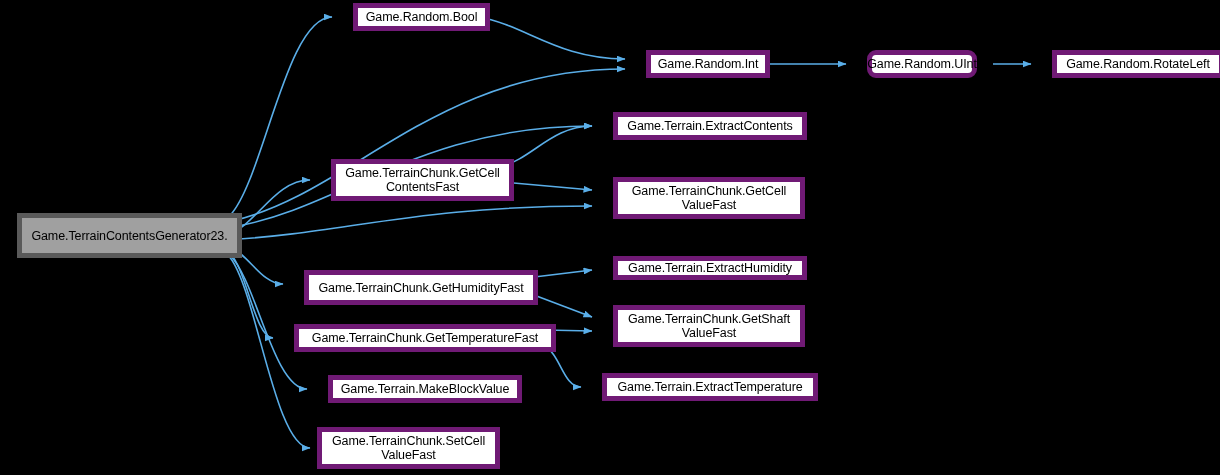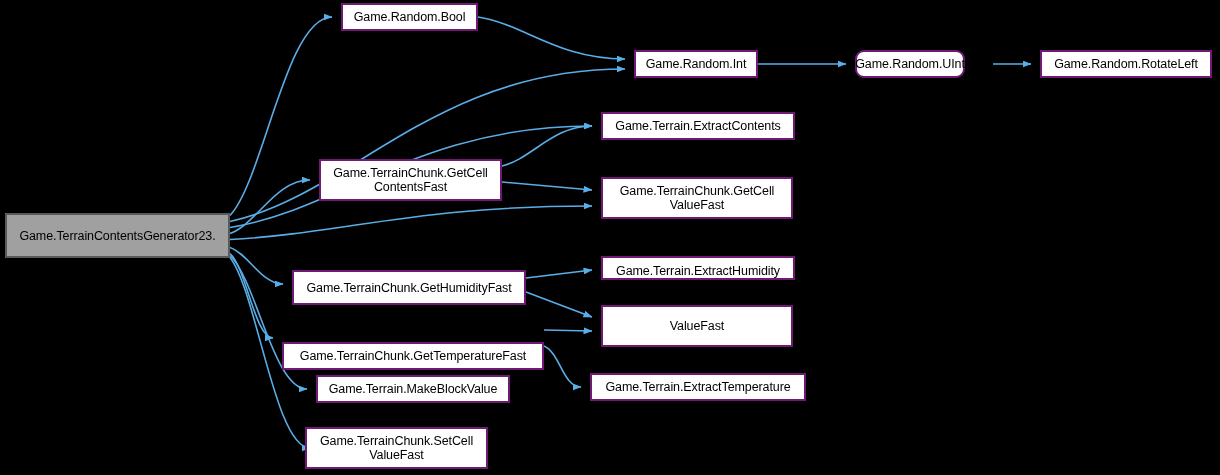--- a/index.html
+++ b/index.html
@@ -1,22 +1,22 @@
 <!DOCTYPE html>
 <html><head>
 <meta charset="utf-8">
 <style>
   html,body{margin:0;padding:0;background:#000;}
   body{font-family:"Liberation Sans",sans-serif;}
   #canvas{position:relative;width:1220px;height:475px;background:#000;overflow:hidden;}
   #edges{position:absolute;left:0;top:0;width:1220px;height:475px;}
-  .node{position:absolute;box-sizing:border-box;border:2px solid #701a75;
+  .node{position:absolute;box-sizing:border-box;border:5px solid #701a75;
         background:#ffffff;color:#000000;display:flex;align-items:center;
         justify-content:center;text-align:center;font-size:12.5px;line-height:14px;
-        letter-spacing:-0.1px;}
+        letter-spacing:-0.1px;margin-left:12px;}
   .node.root{background:#a0a0a0;border-color:#5a5a5a;}
   .node span{display:block;padding:0 4px;}
 </style>
 </head>
 <body>
 
 <div id="canvas">
   <svg id="edges" viewBox="0 0 1220 475" xmlns="http://www.w3.org/2000/svg">
     <defs>
       <marker id="ah" markerWidth="9" markerHeight="7" refX="8.5" refY="3.5" orient="auto" markerUnits="userSpaceOnUse">
@@ -90,27 +90,28 @@
       <div class="node" style="left: 292px; top: 270px; width: 234px; height: 35px;">
         <div>
           <span>Game.TerrainChunk.GetHumidityFast</span>
         </div>
       </div>
       <div class="node" style="left: 601px; top: 256px; width: 194px; height: 24px; align-items: flex-end;">
         <div>
           <span>Game.Terrain.ExtractHumidity</span>
         </div>
       </div>
-      <div class="node" style="left: 282px; top: 342px; width: 262px; height: 28px;">
+      <div class="node" style="left: 282px; top: 324px; width: 262px; height: 28px;">
         <div>
           <span>Game.TerrainChunk.GetTemperatureFast</span>
         </div>
       </div>
       <div class="node" style="left: 601px; top: 305px; width: 192px; height: 42px;">
         <div>
+          <span>Game.TerrainChunk.GetShaft</span>
           <span>ValueFast</span>
         </div>
       </div>
       <div class="node" style="left: 316px; top: 375px; width: 194px; height: 28px;">
         <div>
           <span>Game.Terrain.MakeBlockValue</span>
         </div>
       </div>
       <div class="node" style="left: 590px; top: 373px; width: 216px; height: 28px;">
         <div>

